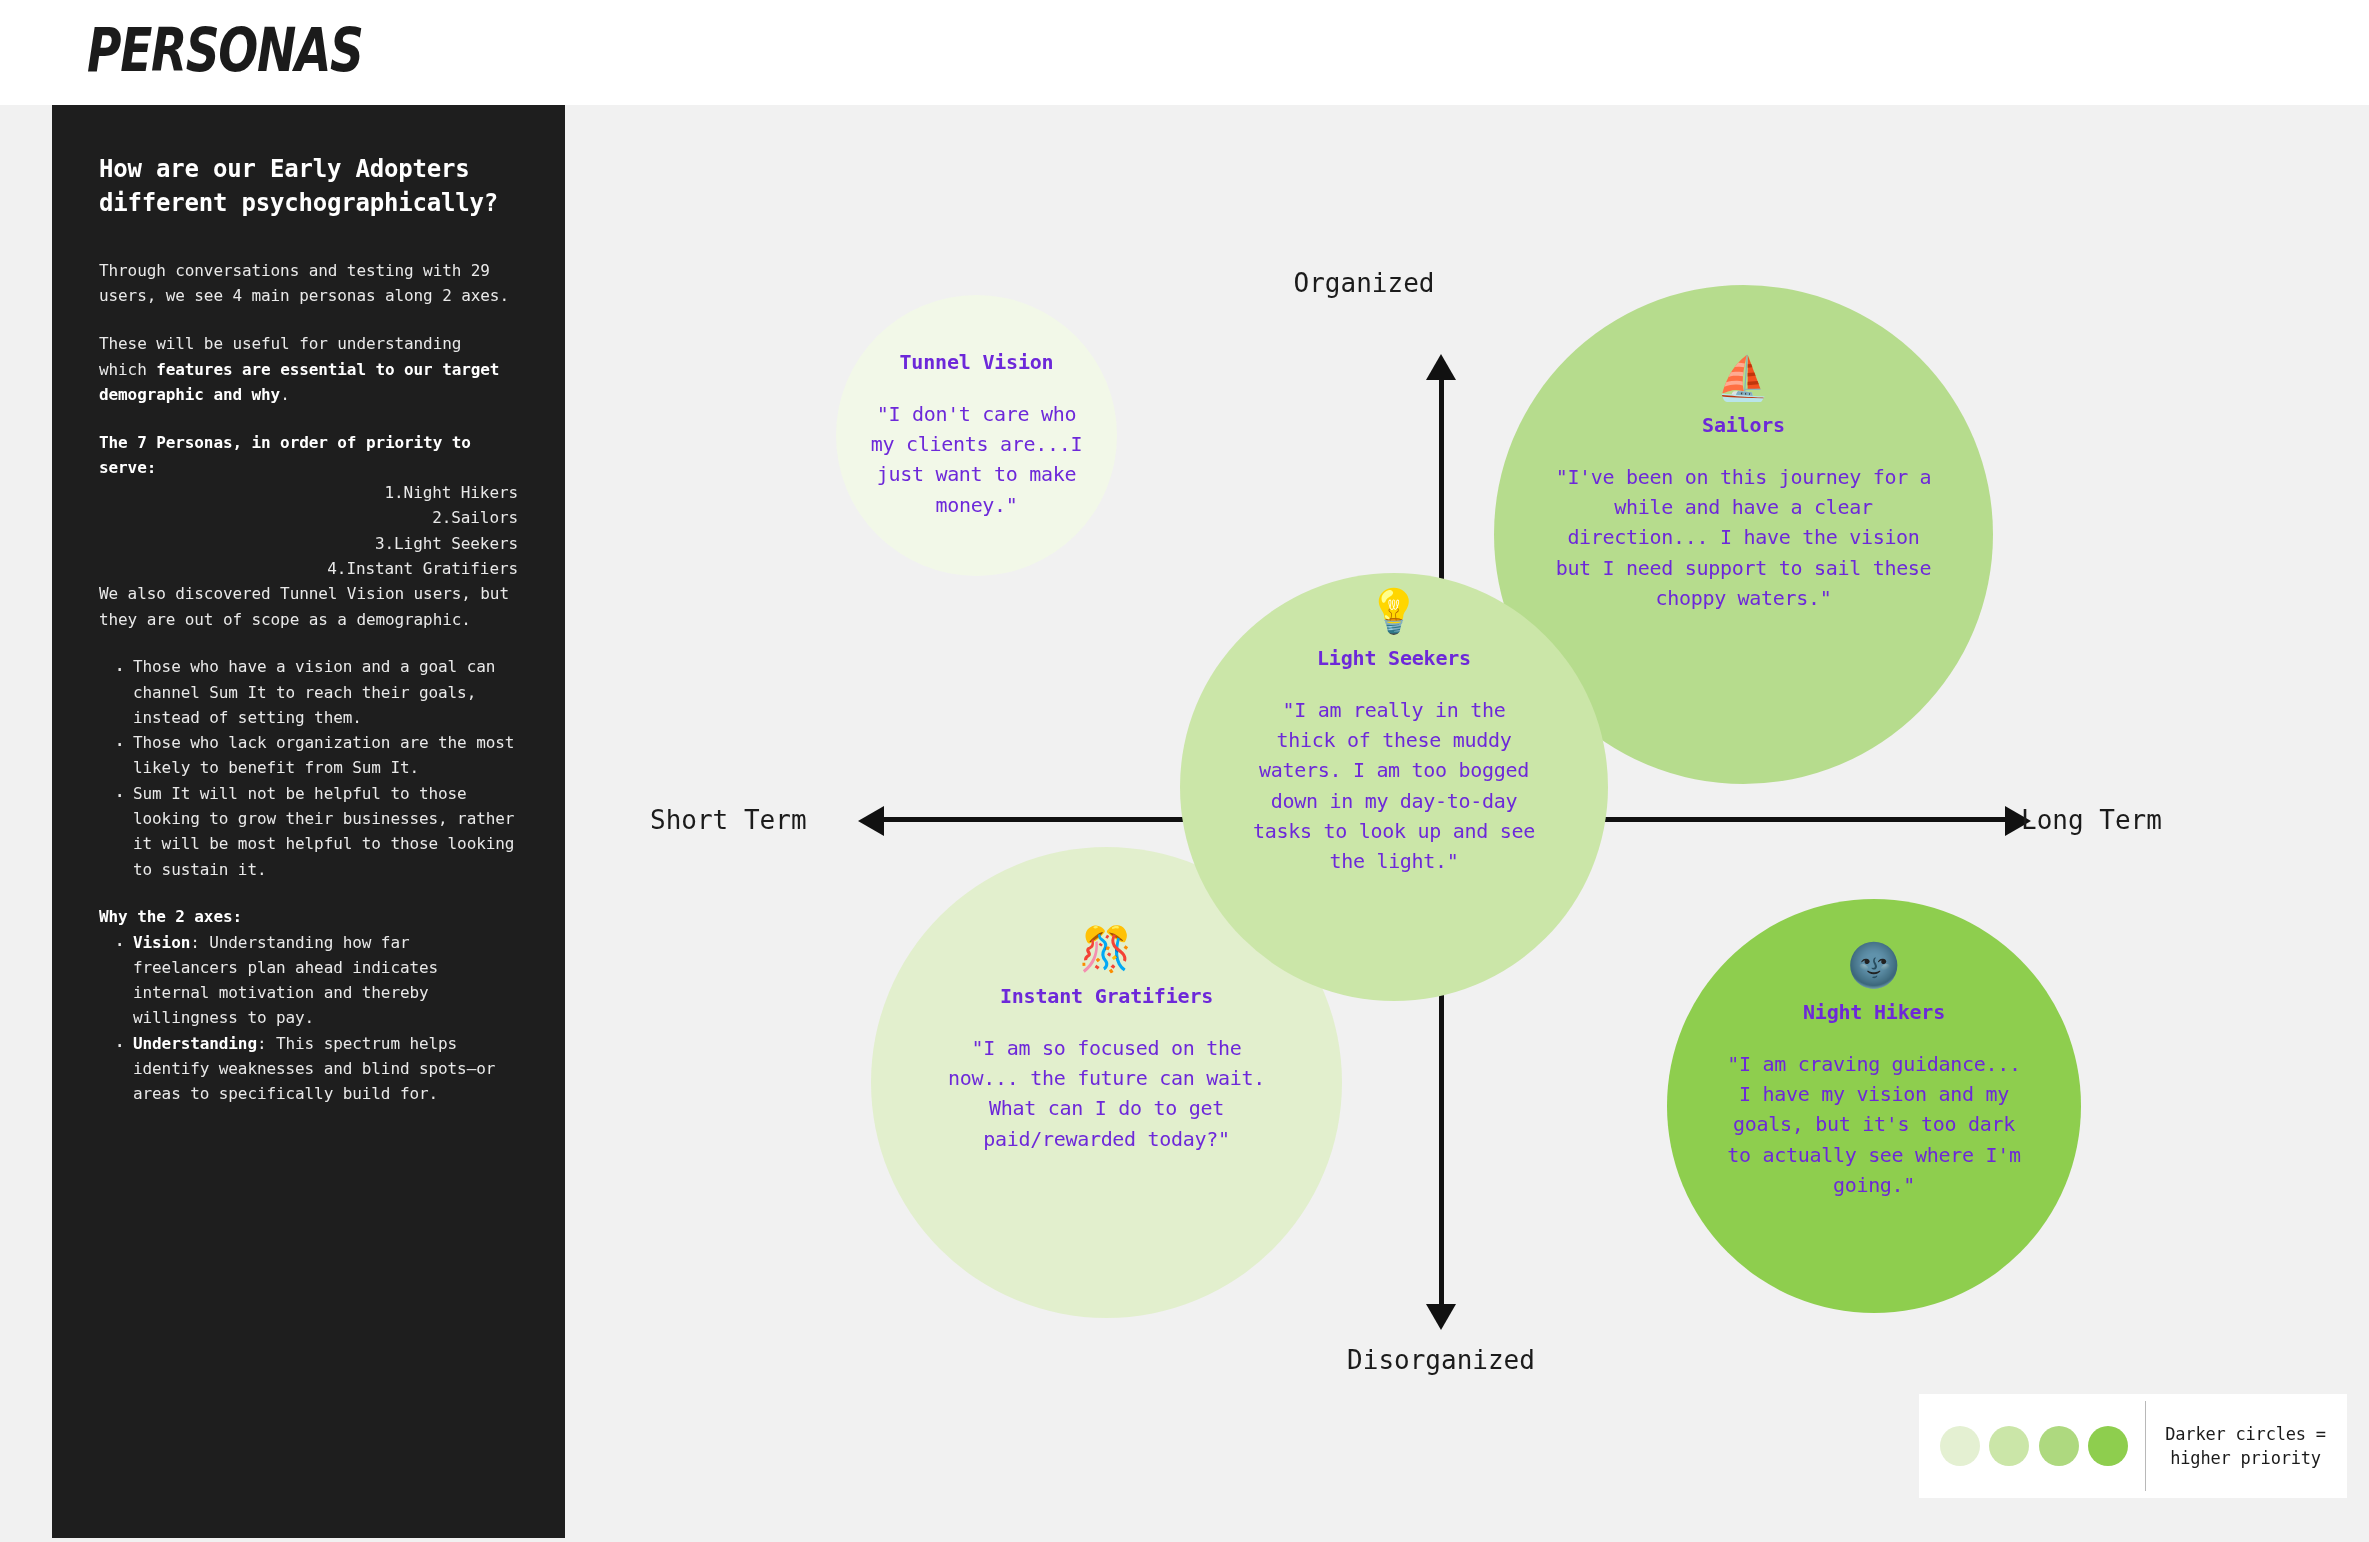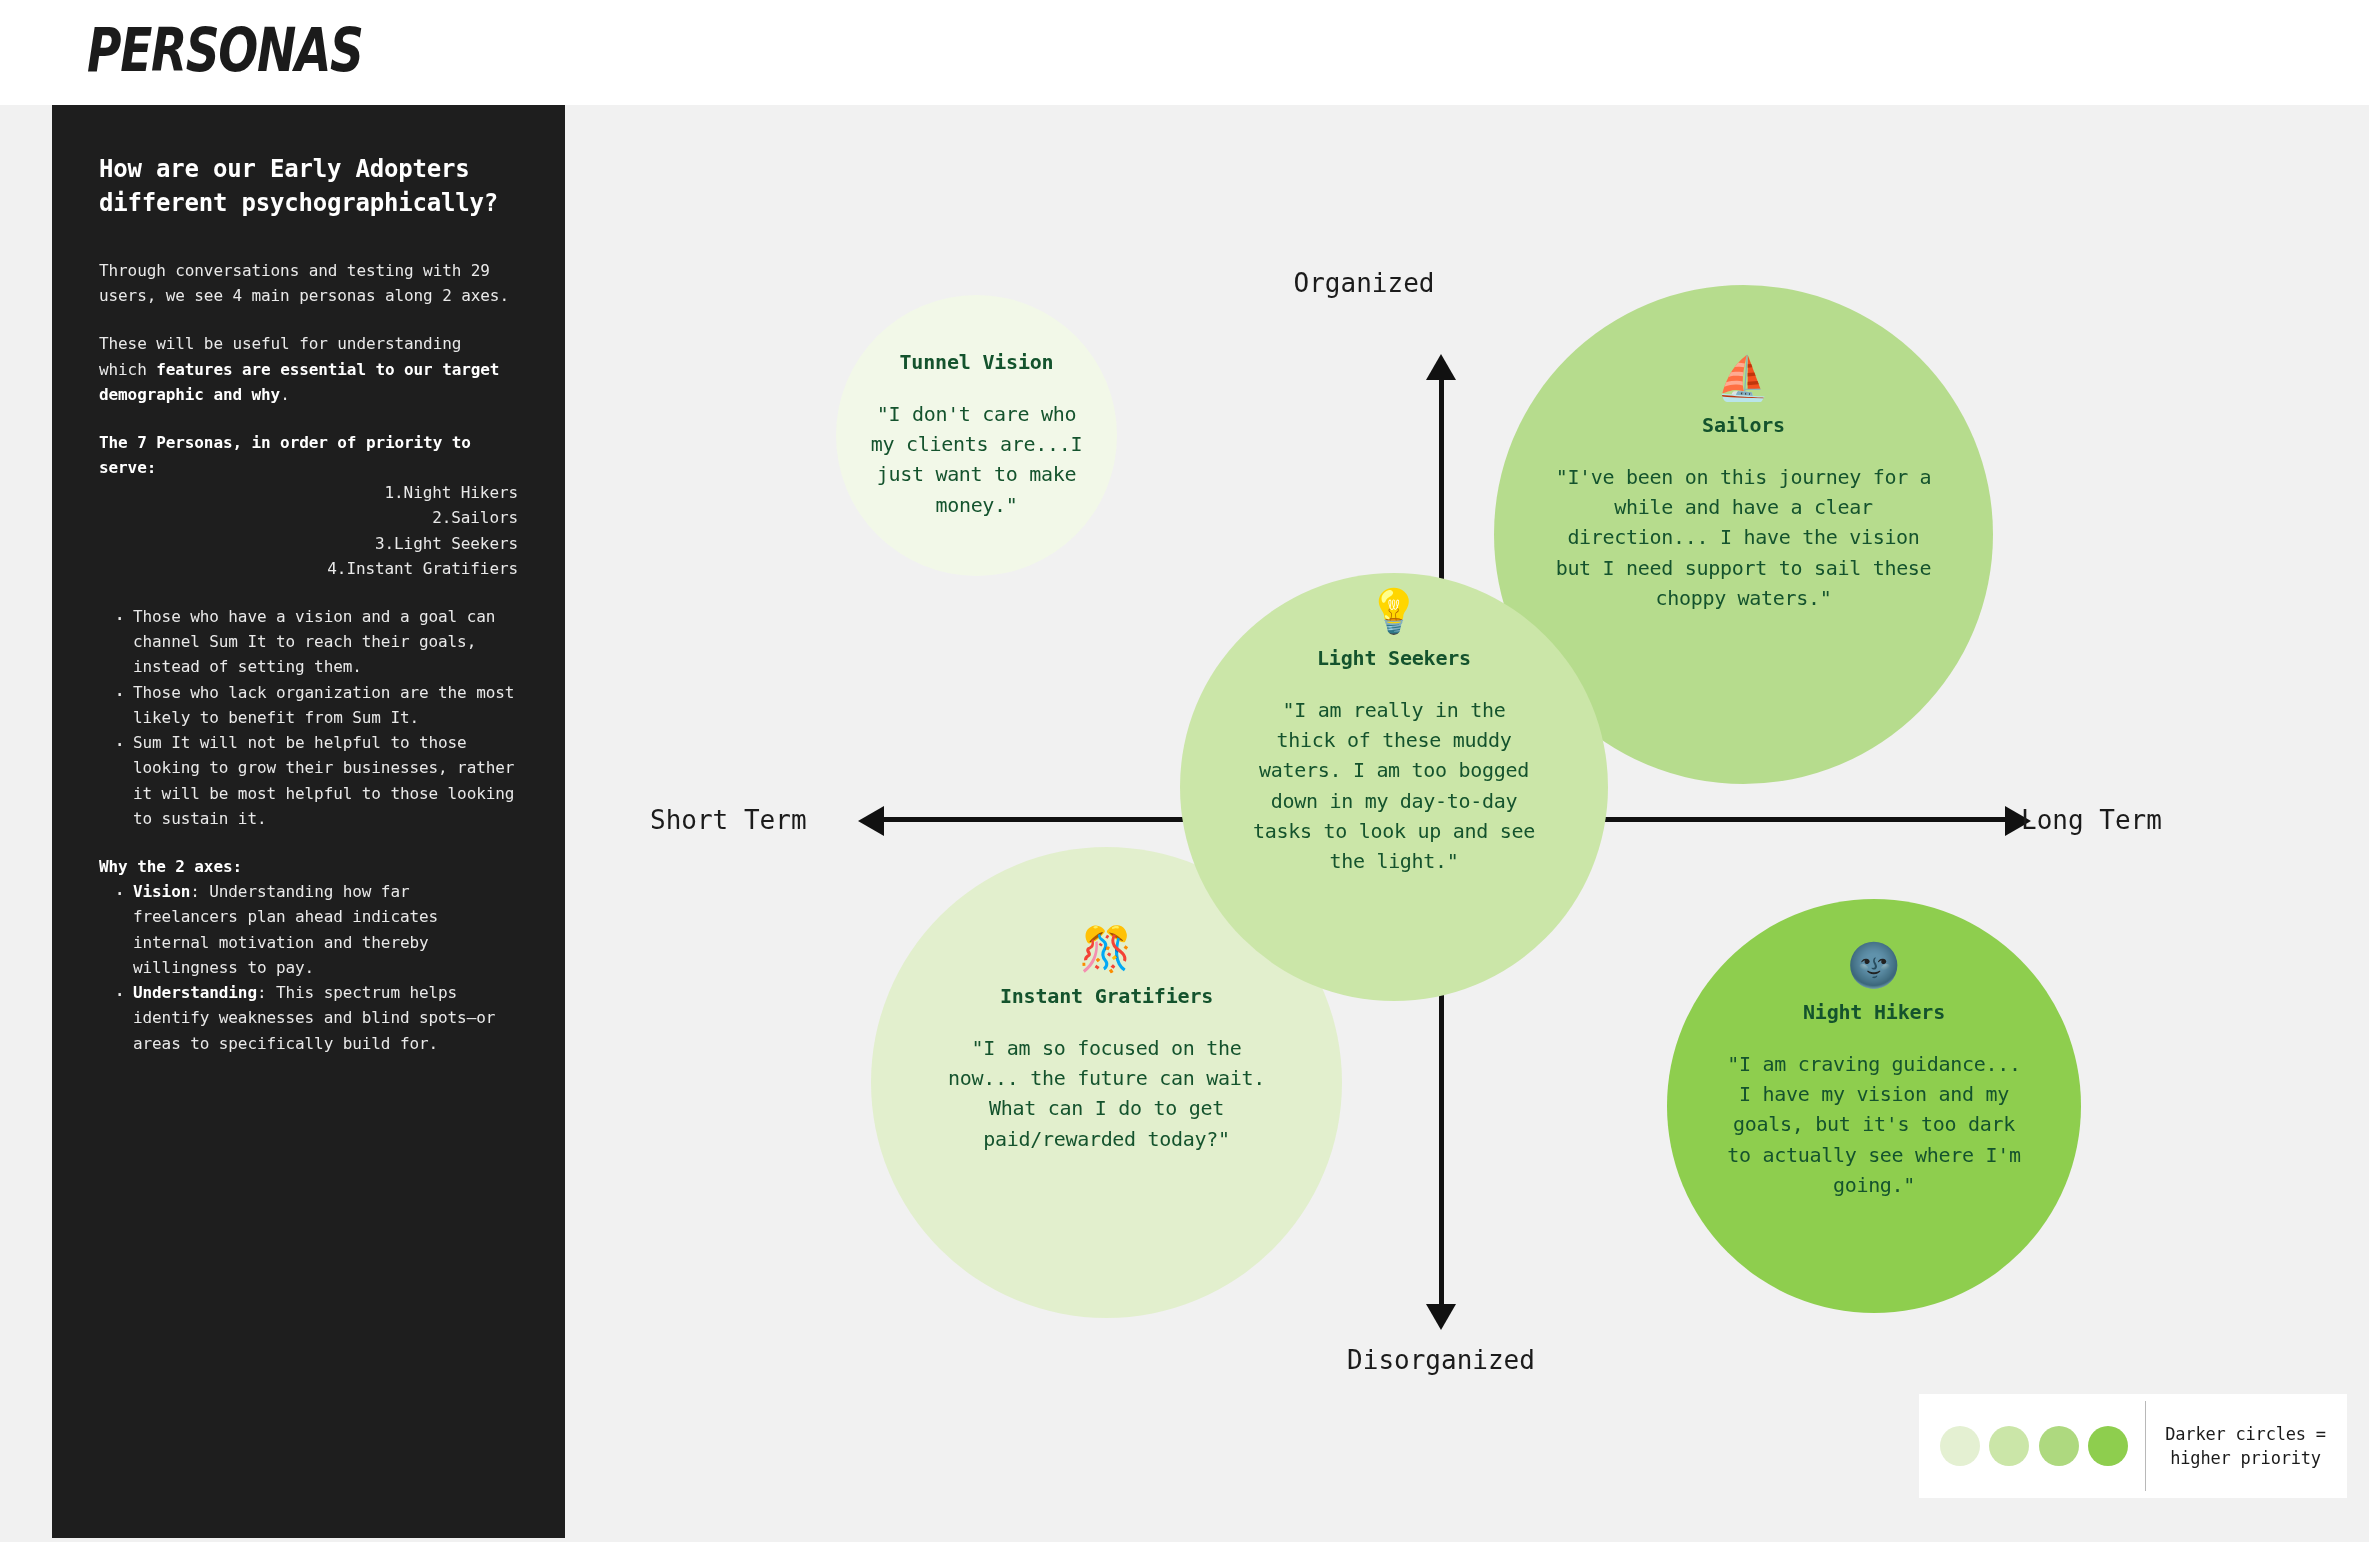--- a/index.html
+++ b/index.html
@@ -187,21 +187,21 @@
   .label-longterm    { left: 2021px; top: 805px; }
 
   
   .bubble {
     position: absolute;
     border-radius: 50%;
     display: flex;
     flex-direction: column;
     align-items: center;
     text-align: center;
-    color: #14532d;
+    color: #6d28d9;
   }
   .bubble .emoji {
     font-size: 43px;
     line-height: 1;
     margin-bottom: 13px;
   }
   .bubble .ptitle {
     font-size: 20px;
     font-weight: 700;
     letter-spacing: -0.2px;
@@ -319,20 +319,21 @@
       <p class="sb-para"><span>These will be useful for understanding which </span><b>features are essential to our target demographic and why</b><span>.</span></p>
 
       <div class="sb-block">
         <div class="sb-heading">The 7 Personas, in order of priority to serve:</div>
         <ol class="sb-ol">
           <li><span class="num">1.</span><span>Night Hikers</span></li>
           <li><span class="num">2.</span><span>Sailors</span></li>
           <li><span class="num">3.</span><span>Light Seekers</span></li>
           <li><span class="num">4.</span><span>Instant Gratifiers</span></li>
         </ol>
+        <div class="sb-para" style="margin-bottom:0;">We also discovered Tunnel Vision users, but they are out of scope as a demographic.</div>
       </div>
 
       <div class="sb-block">
         <ul class="sb-ul">
           <li>Those who have a vision and a goal can channel Sum It to reach their goals, instead of setting them.</li>
           <li>Those who lack organization are the most likely to benefit from Sum It.</li>
           <li>Sum It will not be helpful to those looking to grow their businesses, rather it will be most helpful to those looking to sustain it.</li>
         </ul>
       </div>
 

